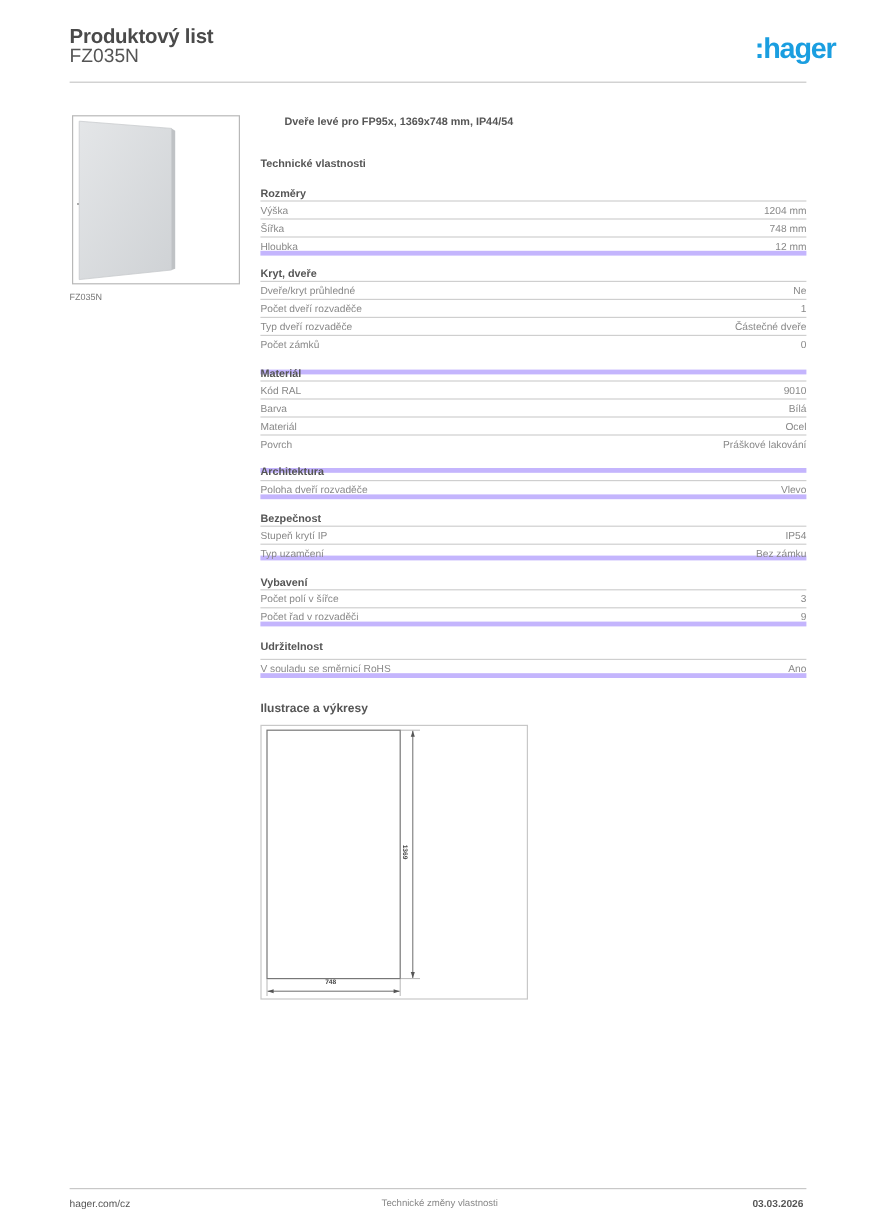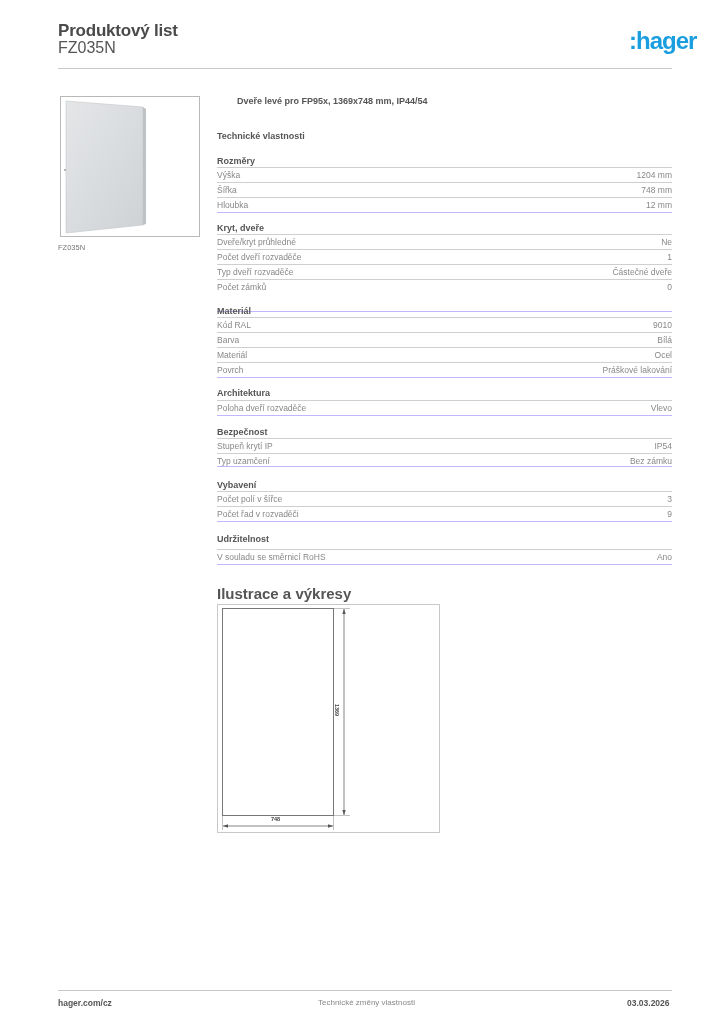--- a/index.html
+++ b/index.html
@@ -11,25 +11,25 @@
   .logo { left:594px; top:27px; font-size:24px; font-weight:bold; color:#1a9ee0; letter-spacing:-1px; font-family:"Liberation Sans", sans-serif;margin-left:35px; }
   .hr-top { left:58px; top:68px; width:614px; height:1px; background:#c8c8c8; }
   .img-box { left:60px; top:96px; width:140px; height:141px; border:1px solid #b8b8b8; box-sizing:border-box; background:#fff; }
   .img-cap { left:58px; top:243px; font-size:7.5px; color:#777; }
   .prod-desc { left:217px; top:96px; font-size:9px; font-weight:bold; color:#555;margin-left:20px; }
   .tech-title { left:217px; top:131px; font-size:9px; font-weight:bold; color:#555; }
   .group-title { position:absolute; left:217px; font-size:9px; font-weight:bold; color:#555; }
   .row { position:absolute; left:217px; width:455px; height:15px; border-top:1px solid #cfcfcf; box-sizing:border-box; font-size:8.5px; color:#888; }
   .row .k { position:absolute; left:0; top:2px; }
   .row .v { position:absolute; right:0; top:2px; }
-  .row.last { border-bottom:1px solid #c4b5fd; }
-  .ill-title { left:217px; top:585px; font-size:15px; font-weight:bold; color:#555; }
+  .row.last { border-bottom:4px solid #c4b5fd; }
+  .ill-title { left:217px; top:585px; font-size:10px; font-weight:bold; color:#555; }
   .drawing { left:217px; top:604px; width:223px; height:229px; border:1px solid #c8c8c8; box-sizing:border-box; }
   .hr-foot { left:58px; top:990px; width:614px; height:1px; background:#c8c8c8; }
-  .foot-l { left:58px; top:998px; font-size:8.5px; font-weight:bold; color:#555; }
+  .foot-l { left:58px; top:998px; font-size:8.5px; font-weight:normal; color:#555; }
   .foot-c { left:318px; top:998px; font-size:8px; color:#888; }
   .foot-r { left:627px; top:998px; font-size:8.5px; font-weight:bold; color:#555; }
 </style>
 </head>
 <body>
 
 <div class="abs title">Produktový list</div>
 <div class="abs subtitle">FZ035N</div>
 <div class="abs logo">:hager</div>
 <div class="abs hr-top"></div>
@@ -90,21 +90,21 @@
     <span class="v">9010</span>
   </div>
 <div class="row" style="top:332px">
     <span class="k">Barva</span>
     <span class="v">Bílá</span>
   </div>
 <div class="row" style="top:347px">
     <span class="k">Materiál</span>
     <span class="v">Ocel</span>
   </div>
-<div class="row last" style="top:362px; height:16px">
+<div class="row last" style="top:362px; height:32px">
     <span class="k">Povrch</span>
     <span class="v">Práškové lakování</span>
   </div>
 
 <div class="group-title" style="top:388px">Architektura</div>
 <div class="row last" style="top:400px; height:16px">
     <span class="k">Poloha dveří rozvaděče</span>
     <span class="v">Vlevo</span>
   </div>
 

